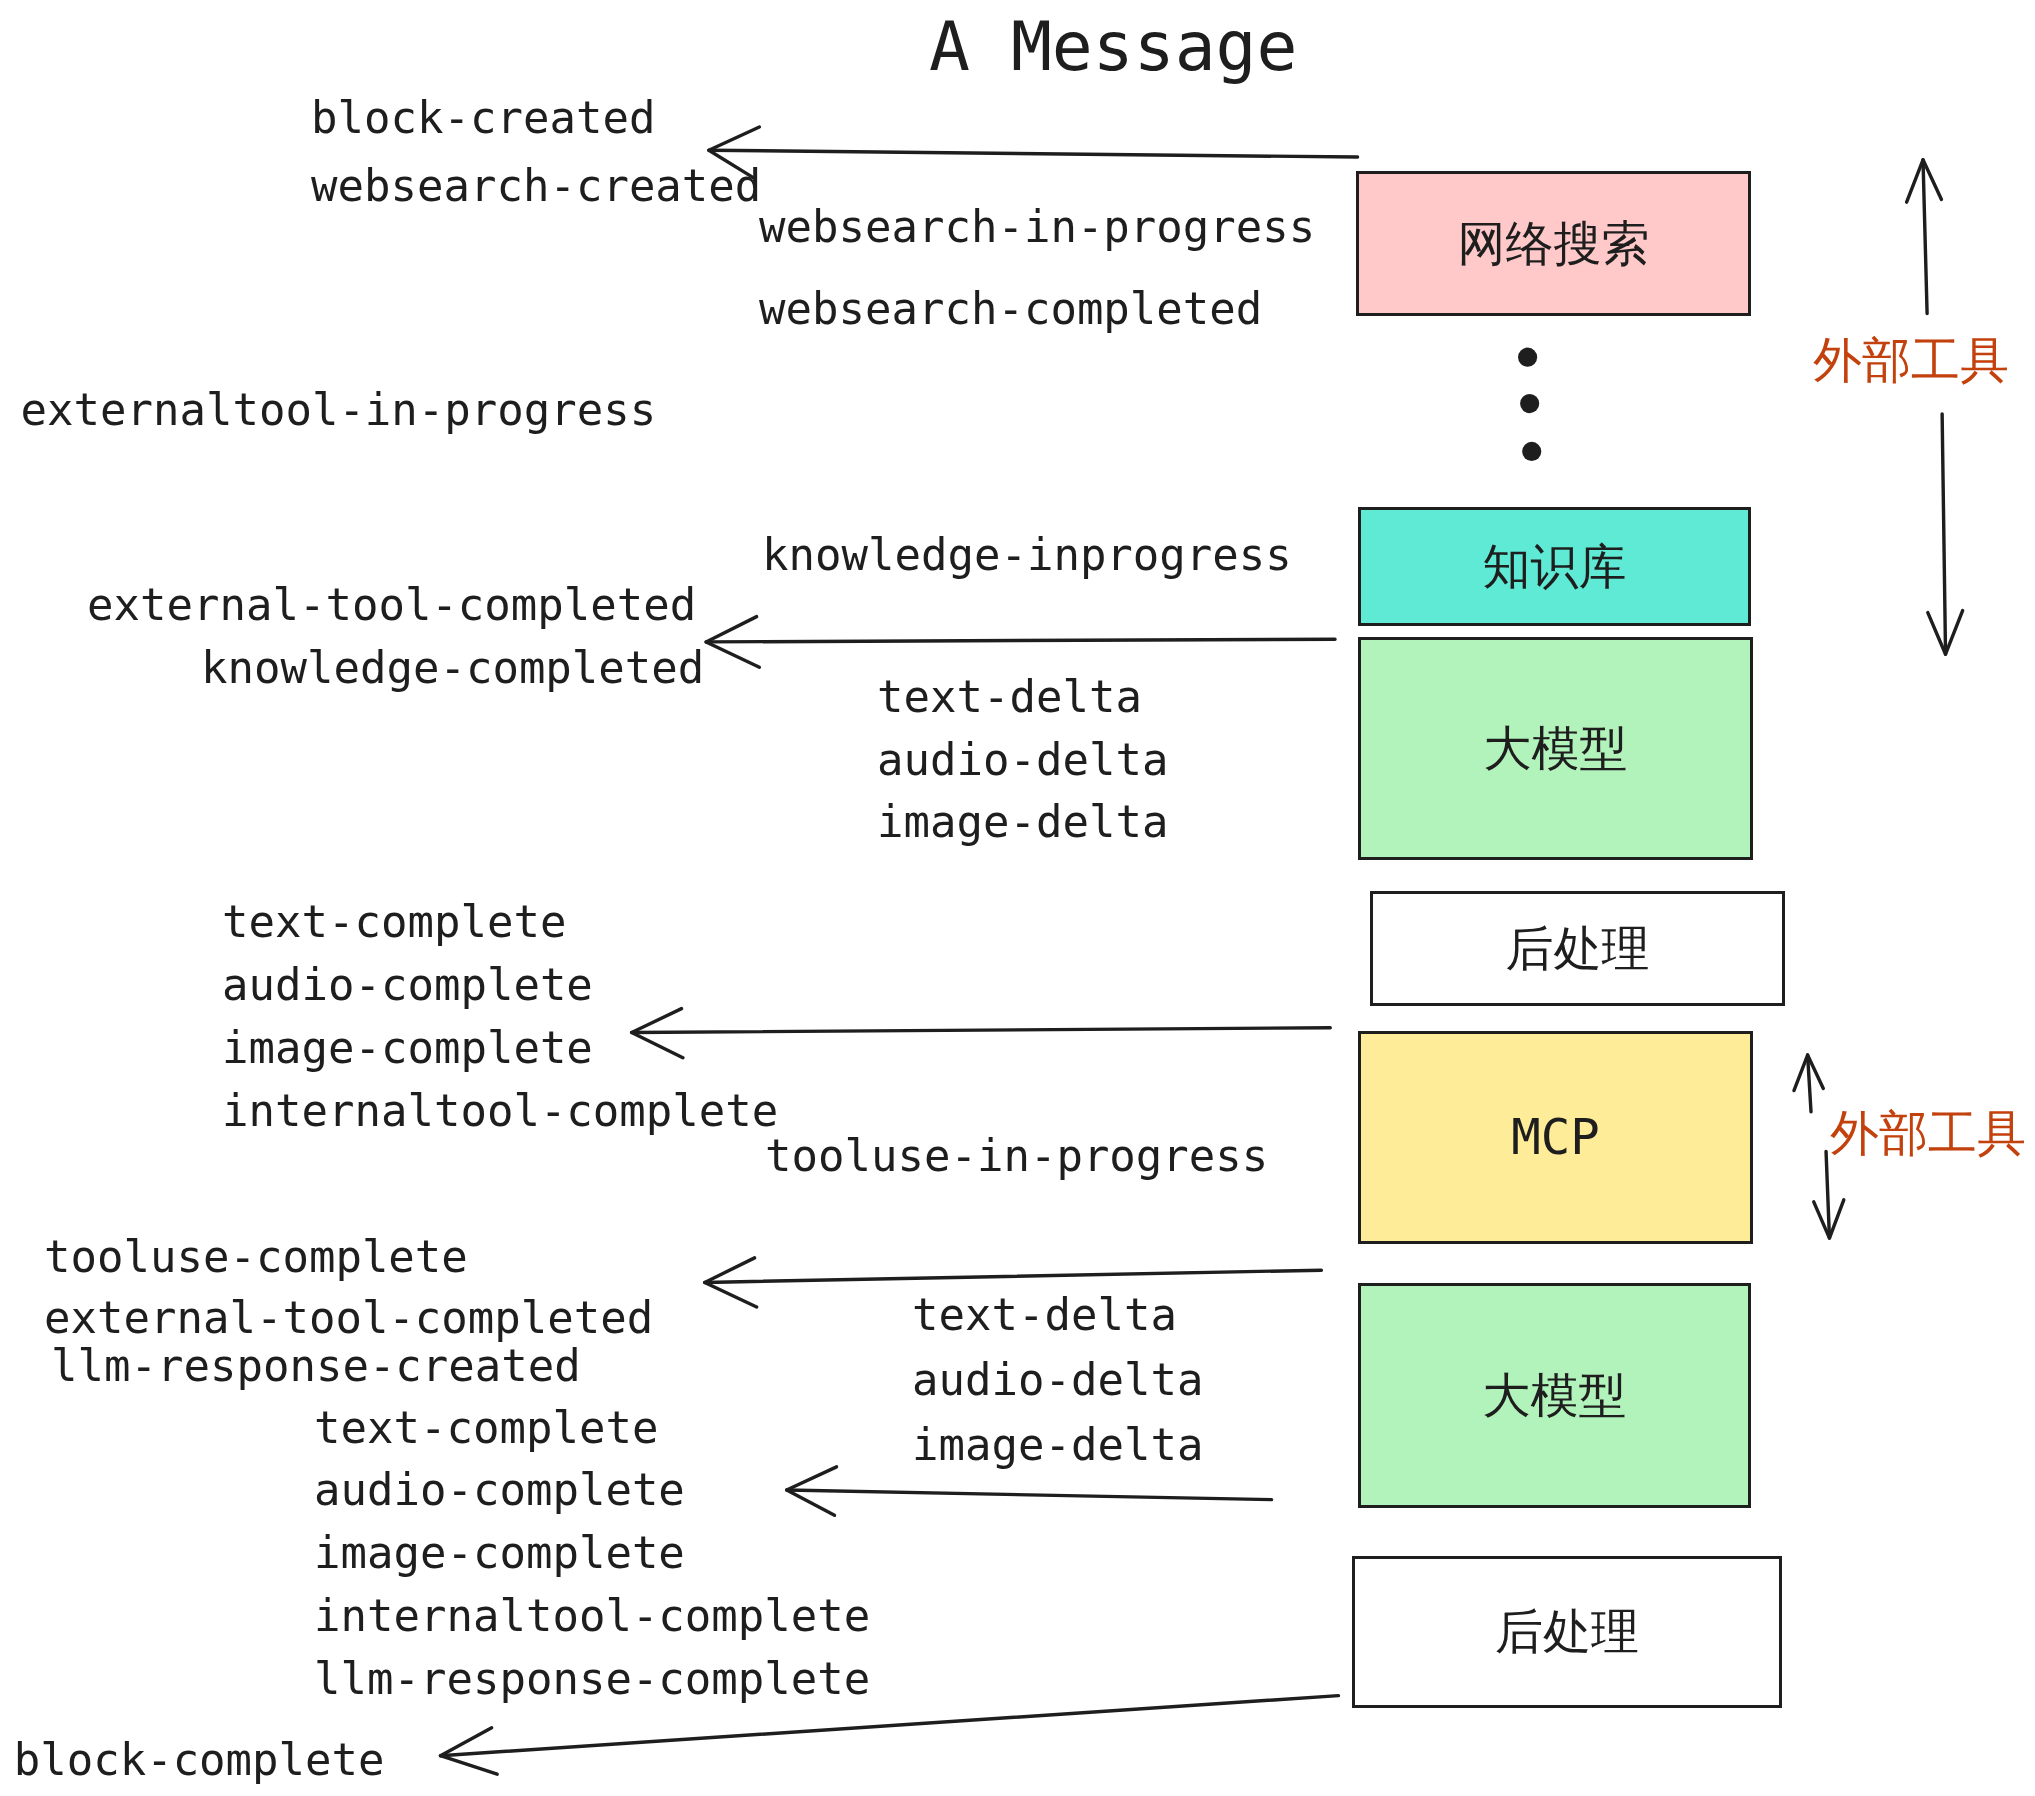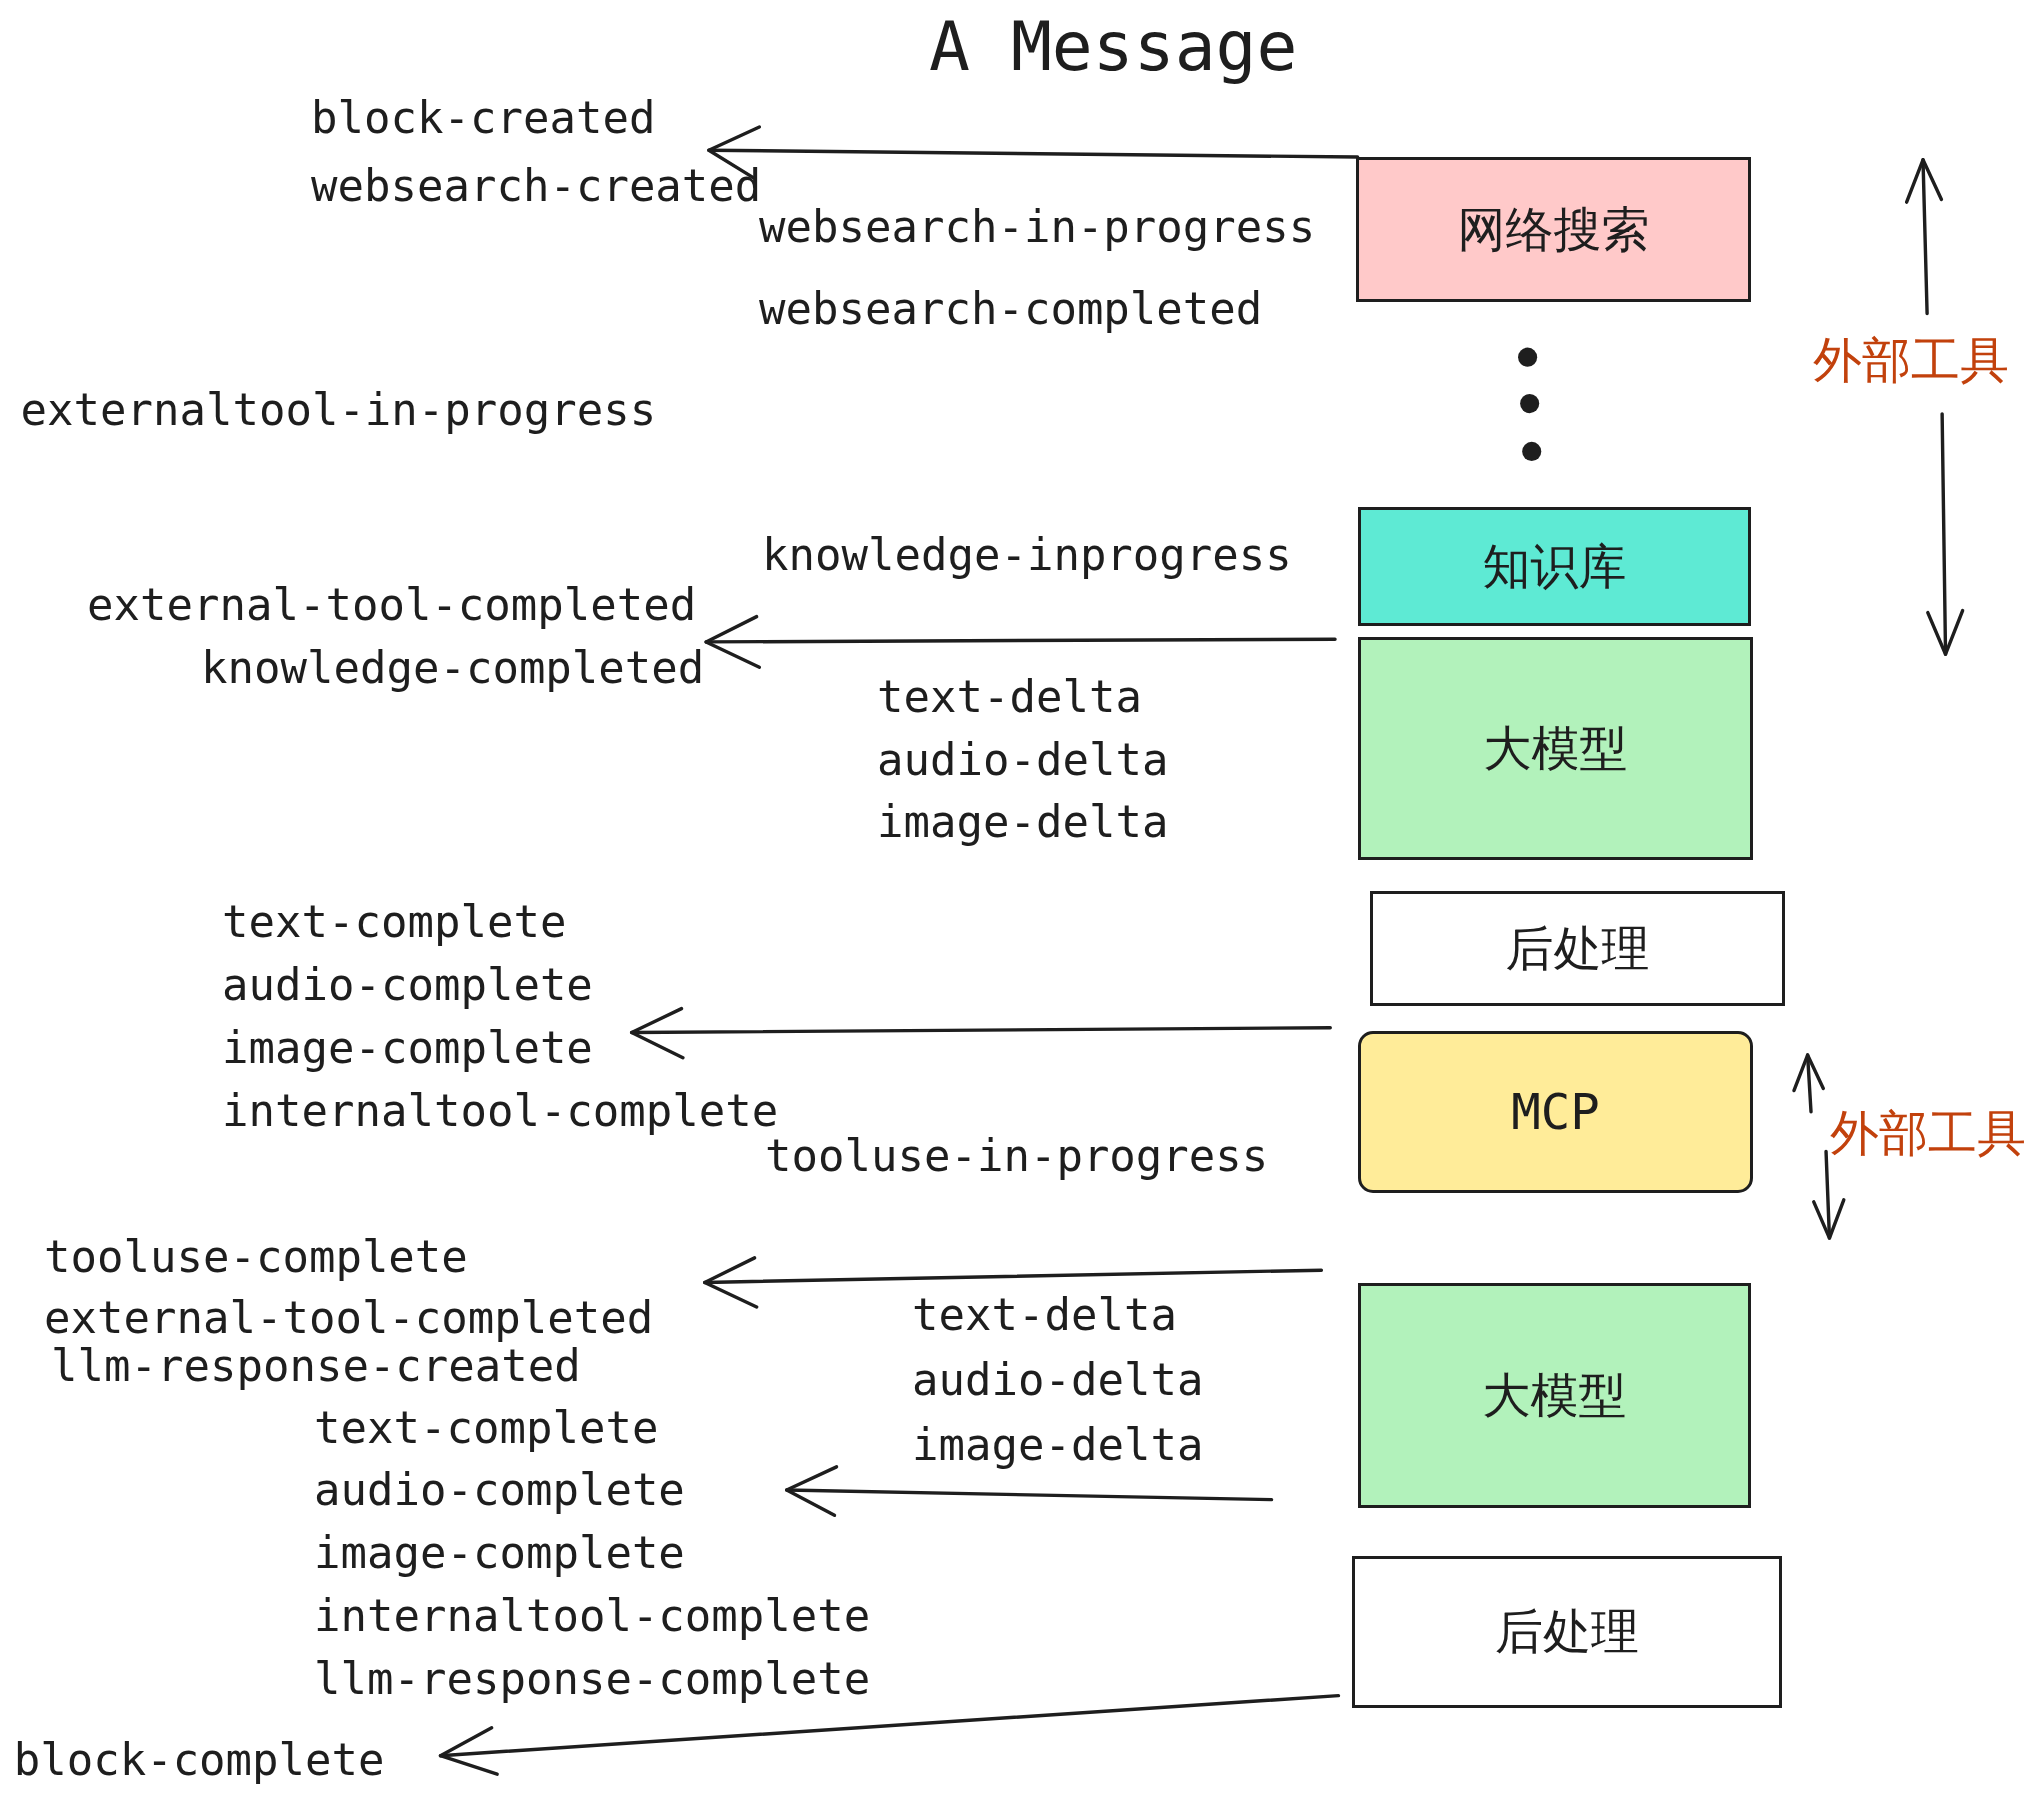--- a/index.html
+++ b/index.html
@@ -54,33 +54,33 @@
   <div class="ev" style="left:912px;top:1423px">image-delta</div>
 
   <div class="ev" style="left:314px;top:1406px">text-complete</div>
   <div class="ev" style="left:314px;top:1468px">audio-complete</div>
   <div class="ev" style="left:314px;top:1531px">image-complete</div>
   <div class="ev" style="left:314px;top:1594px">internaltool-complete</div>
   <div class="ev" style="left:314px;top:1657px">llm-response-complete</div>
 
   <div class="ev" style="left:13.7px;top:1738px">block-complete</div>
 
-  <div class="box" style="left: 1356px; top: 157px; width: 395px; height: 145px; background-color: rgb(255, 201, 201);">
+  <div class="box" style="left: 1356px; top: 171px; width: 395px; height: 145px; background-color: rgb(255, 201, 201);">
     <span>网络搜索</span>
   </div>
   <div class="box" style="left: 1358px; top: 507px; width: 393px; height: 119px; background-color: #5eead4;">
     <span>知识库</span>
   </div>
   <div class="box" style="left: 1358px; top: 637px; width: 395px; height: 223px; background-color: rgb(178, 242, 187);">
     <span>大模型</span>
   </div>
   <div class="box" style="left: 1370px; top: 891px; width: 415px; height: 115px; background-color: rgb(255, 255, 255);">
     <span>后处理</span>
   </div>
-  <div class="box mono" style="left: 1358px; top: 1031px; width: 395px; height: 162px; background-color: rgb(255, 236, 153); border-radius: 15px;">
+  <div class="box mono" style="left: 1358px; top: 1031px; width: 395px; height: 213px; background-color: rgb(255, 236, 153);">
     <span>MCP</span>
   </div>
   <div class="box" style="left: 1358px; top: 1283px; width: 393px; height: 225px; background-color: rgb(178, 242, 187);">
     <span>大模型</span>
   </div>
   <div class="box" style="left: 1352px; top: 1556px; width: 430px; height: 152px; background-color: rgb(255, 255, 255);">
     <span>后处理</span>
   </div>
 
   <div class="side" style="left:1813px;top:336px">外部工具</div>

